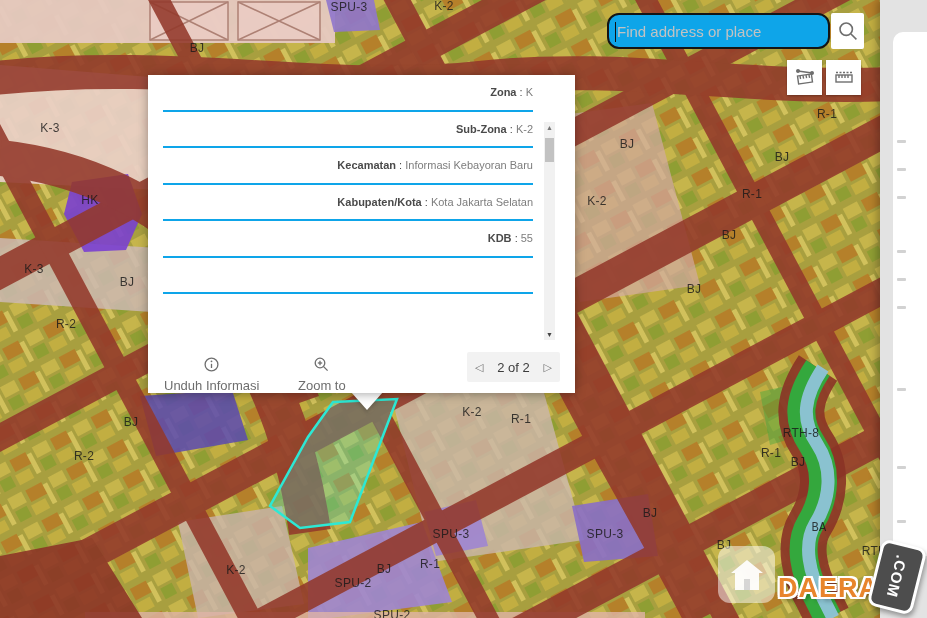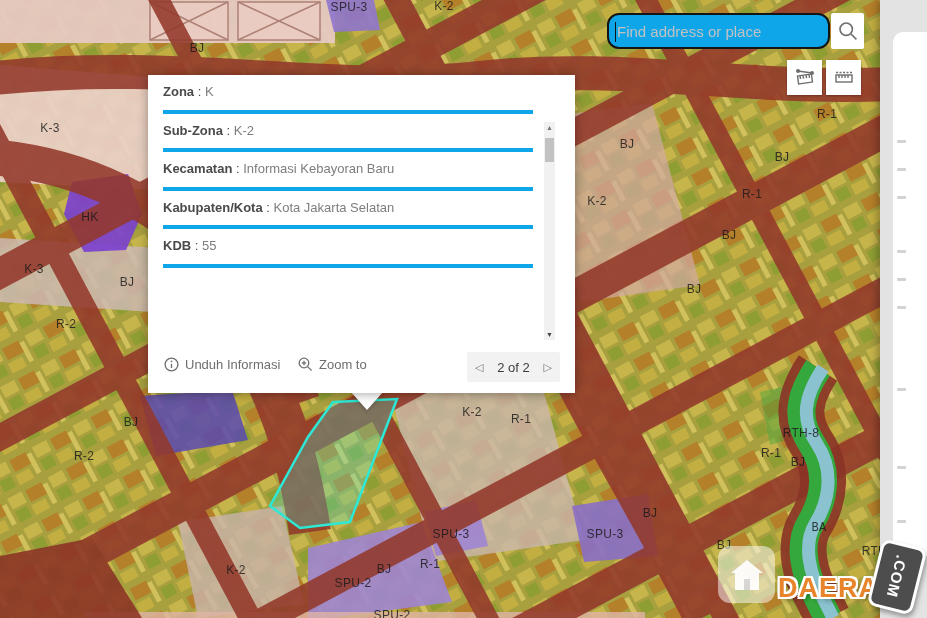--- a/index.html
+++ b/index.html
@@ -14,32 +14,32 @@
 
   
   .popup{position:absolute;left:148px;top:75px;width:427px;height:318px;background:#fff;
          box-shadow:0 1px 10px rgba(0,0,0,.35);}
   .popup-header{position:relative;height:44px;}
   .popup-title{position:absolute;left:15px;top:12px;font-size:17px;font-weight:600;color:#4f4f4f;}
   .popup-header .hicon{position:absolute;top:13px;width:18px;height:18px;cursor:pointer;}
   .hicon.max{right:46px;}
   .hicon.close{right:16px;}
   .popup-body{position:relative;height:221px;overflow:hidden;margin:0 0 0 15px;padding-right:42px;}
-  .field-row{height:34.5px;border-bottom:4px solid #0ea5e9;font-size:13px;line-height:34.5px;
-             white-space:nowrap;overflow:hidden;}
+  .field-row{height:34.5px;border-bottom:2px solid #0ea5e9;font-size:11px;line-height:34.5px;
+             white-space:nowrap;overflow:hidden;text-align:right;}
   .flabel{font-weight:700;color:#4a4a4a;}
   .fsep{color:#4a4a4a;}
   .fvalue{color:#7d7d7d;}
   .vscroll{position:absolute;right:20px;top:47px;width:11px;height:218px;background:#f1f1f1;}
   .vscroll .arr{position:absolute;left:0;width:11px;font-size:7px;color:#777;text-align:center;cursor:pointer;}
   .vscroll .arr.up{top:2px;}
   .vscroll .arr.down{bottom:2px;color:#444;}
   .vscroll .thumb{position:absolute;left:1px;top:16px;width:9px;height:24px;background:#c2c2c2;cursor:grab;}
   .popup-footer{position:absolute;left:0;bottom:0;width:100%;height:52px;}
-  .action{position:absolute;top:16px;font-size:13px;color:#6e6e6e;cursor:pointer;display:flex;align-items:flex-end;gap:6px;}
+  .action{position:absolute;top:16px;font-size:13px;color:#6e6e6e;cursor:pointer;display:flex;align-items:center;gap:6px;flex-direction:column;}
   .action.download{left:16px;}
   .action.zoomto{left:150px;}
   .pager{position:absolute;right:15px;top:11px;width:93px;height:30px;background:#f2f2f2;border-radius:2px;
          display:flex;align-items:center;justify-content:space-between;padding:0 8px;box-sizing:border-box;}
   .pager .pg-arrow{font-size:11px;color:#6e6e6e;cursor:pointer;}
   .pager .pg-label{font-size:13px;color:#3c3c3c;text-align:right;}
 
   
   .callout-tip{position:absolute;left:351px;top:392px;width:0;height:0;
                border-left:16px solid transparent;border-right:16px solid transparent;
@@ -155,21 +155,21 @@
     </g>
 
     <polygon points="333,402 397,399 350,522 300,528 270,506 308,437" fill="rgba(64,232,214,.28)" stroke="#2de8d4" stroke-width="2.5"></polygon>
   </svg>
 
   <div id="map-labels">
       <div class="map-label" style="left: 50px; top: 128px;">K-3</div>
       <div class="map-label" style="left: 197px; top: 48px;">BJ</div>
       <div class="map-label" style="left: 349px; top: 7px;">SPU-3</div>
       <div class="map-label" style="left: 444px; top: 6px;">K-2</div>
-      <div class="map-label" style="left: 90px; top: 217px;">HK</div>
+      <div class="map-label" style="left: 90px; top: 200px;">HK</div>
       <div class="map-label" style="left: 34px; top: 269px;">K-3</div>
       <div class="map-label" style="left: 127px; top: 282px;">BJ</div>
       <div class="map-label" style="left: 66px; top: 324px;">R-2</div>
       <div class="map-label" style="left: 131px; top: 422px;">BJ</div>
       <div class="map-label" style="left: 84px; top: 456px;">R-2</div>
       <div class="map-label" style="left: 236px; top: 570px;">K-2</div>
       <div class="map-label" style="left: 353px; top: 583px;">SPU-2</div>
       <div class="map-label" style="left: 392px; top: 615px;">SPU-2</div>
       <div class="map-label" style="left: 384px; top: 569px;">BJ</div>
       <div class="map-label" style="left: 430px; top: 564px;">R-1</div>

